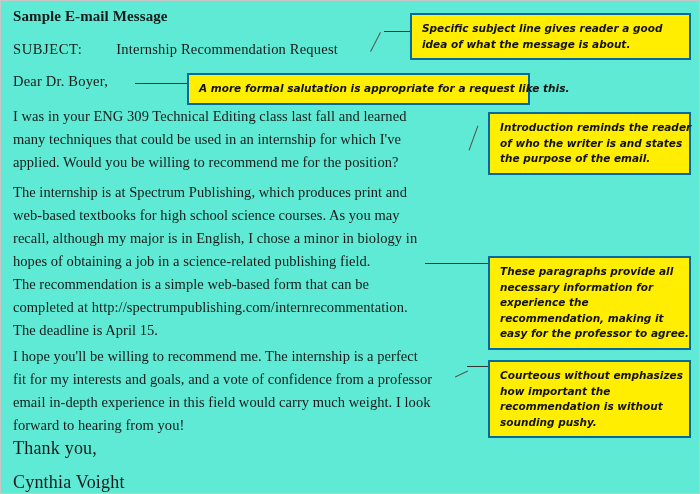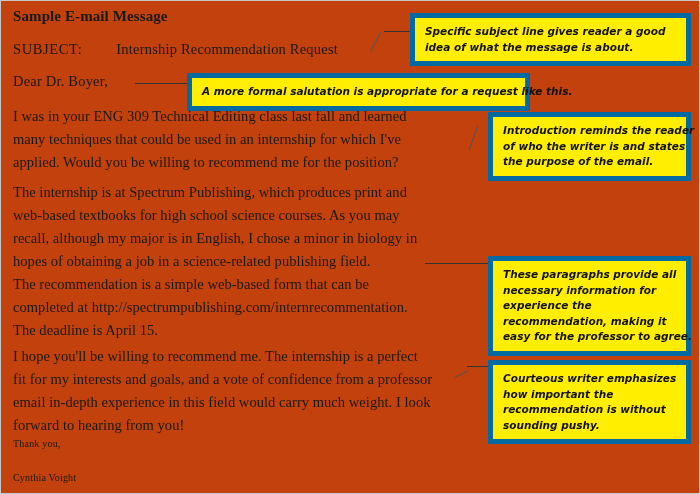--- a/index.html
+++ b/index.html
@@ -4,21 +4,21 @@
 <style>
   html, body {
     margin: 0;
     padding: 0;
     background: #ffffff;
   }
   #page {
     position: relative;
     width: 700px;
     height: 494px;
-    background: #c2410c;
+    background: #5eead4;
     border: 1px solid #c8c8c8;
     box-sizing: border-box;
     overflow: hidden;
     font-family: "Liberation Serif", "DejaVu Serif", serif;
     color: #1a1a1a;
   }
 
   
   .doc-title {
     position: absolute;
@@ -61,32 +61,32 @@
   .para span { display: block; white-space: nowrap; }
 
   #para-1 { top: 104px; }
   #para-2 { top: 180px; }
   #para-3 { top: 272px; }
   #para-4 { top: 344px; }
 
   .closing {
     position: absolute;
     left: 12px;
-    font-size: 10px;
+    font-size: 18px;
     white-space: nowrap;
     letter-spacing: 0.2px;
   }
   #closing-thanks { top: 437px; }
   #closing-name   { top: 471px; }
 
   
   .callout {
     position: absolute;
     background: #ffee00;
-    border: 5px solid #0369a1;
+    border: 2px solid #0369a1;
     box-sizing: border-box;
     font-family: "DejaVu Sans", "Liberation Sans", sans-serif;
     font-style: italic;
     font-weight: 600;
     font-size: 10.5px;
     line-height: 15.5px;
     color: #111111;
     padding: 6px 9px 6px 10px;
   }
   .callout span { display: block; white-space: nowrap; }
@@ -193,19 +193,19 @@
 
   <div class="callout" id="callout-body">
     <span>These paragraphs provide all</span>
     <span>necessary information for</span>
     <span>experience the</span>
     <span>recommendation, making it</span>
     <span>easy for the professor to agree.</span>
   </div>
 
   <div class="callout" id="callout-closing">
-    <span>Courteous writer emphasizes</span>
+    <span>Courteous without emphasizes</span>
     <span>how important the</span>
     <span>recommendation is without</span>
     <span>sounding pushy.</span>
   </div>
 
 </div>
 
 </body></html>

